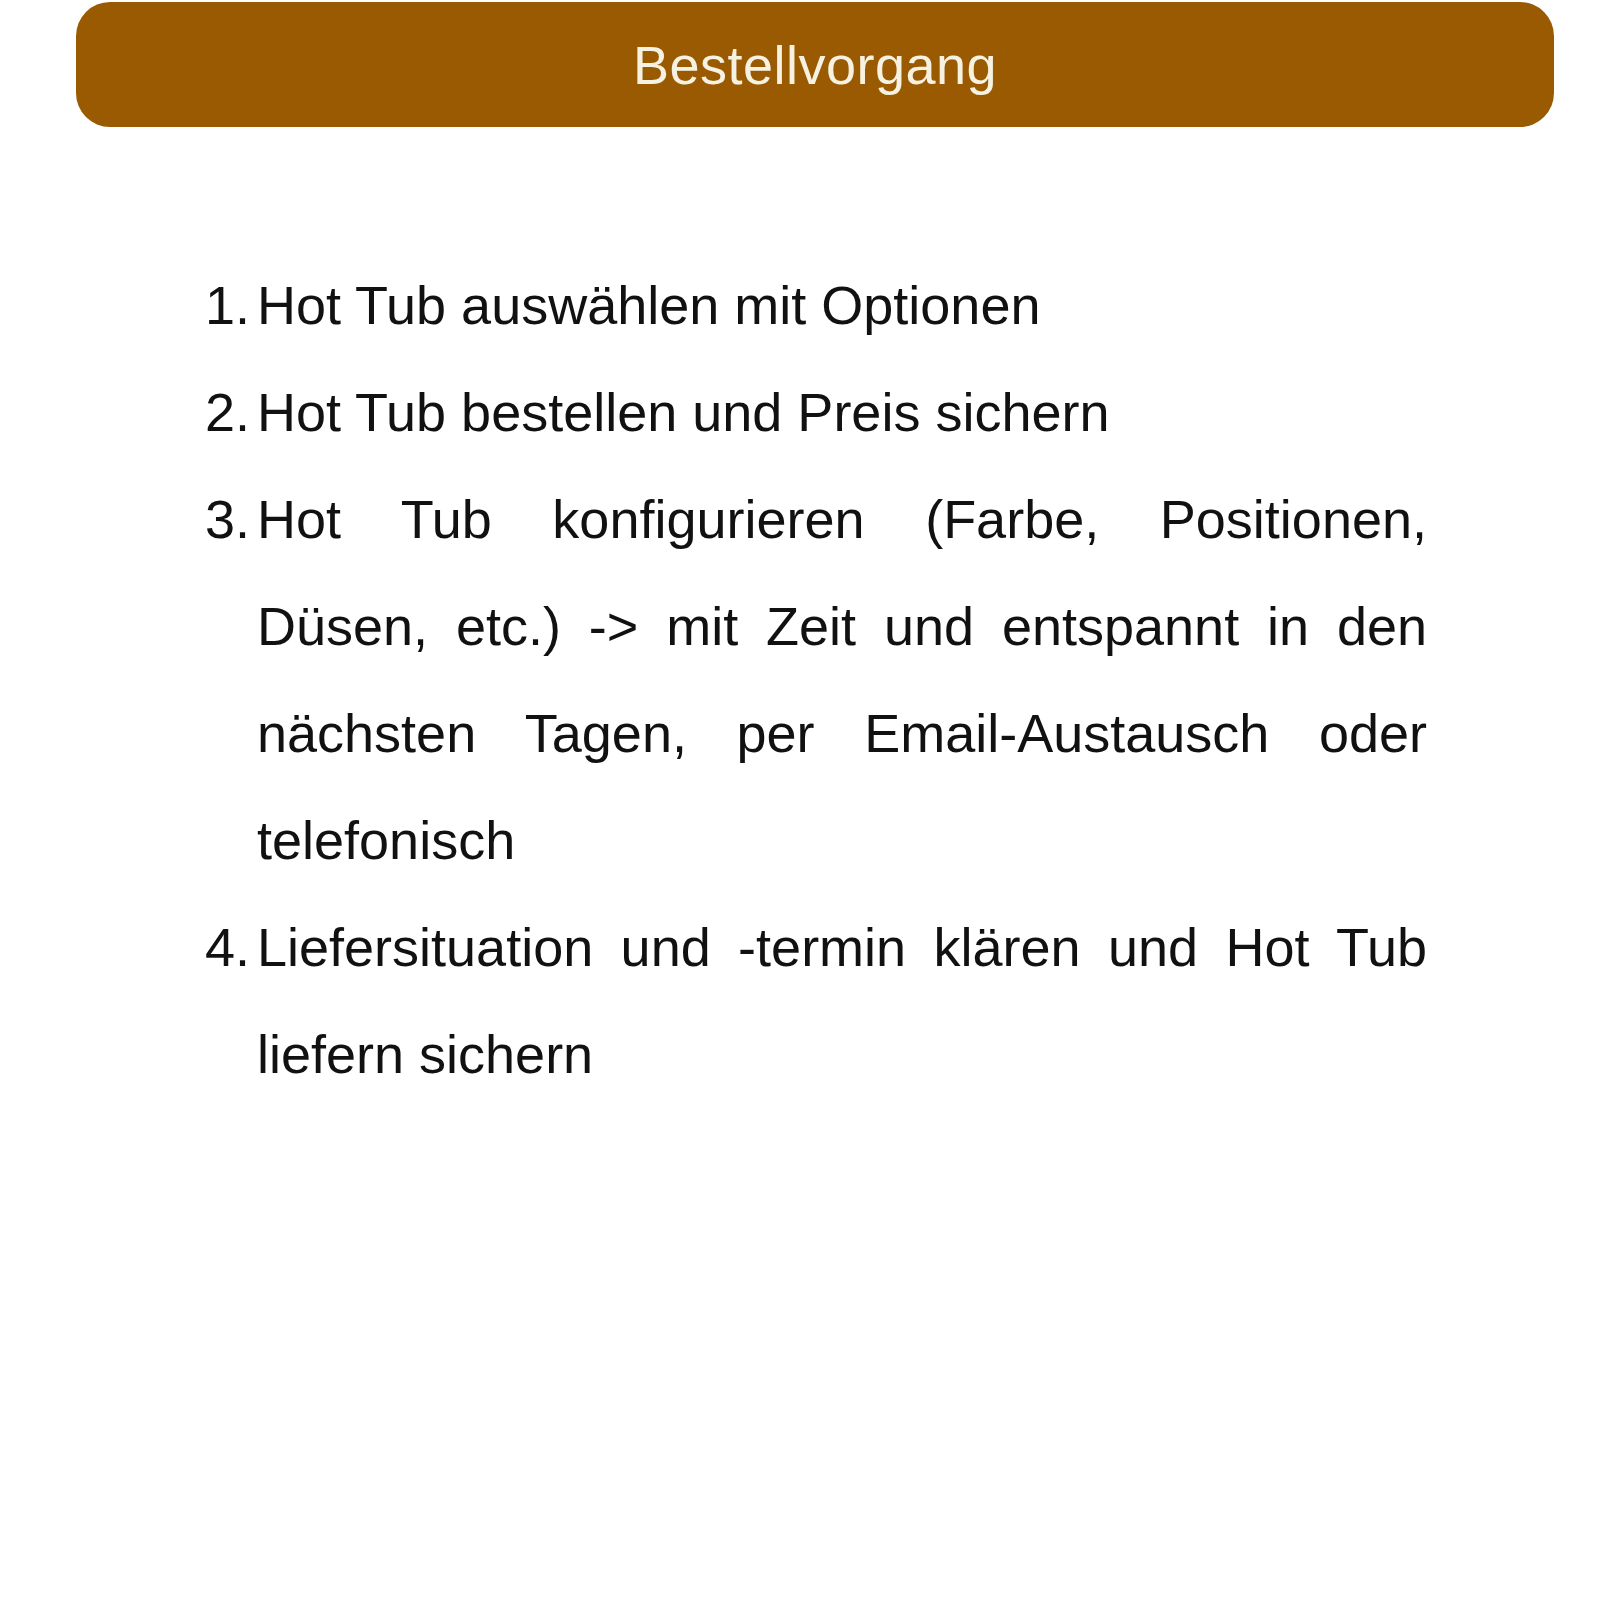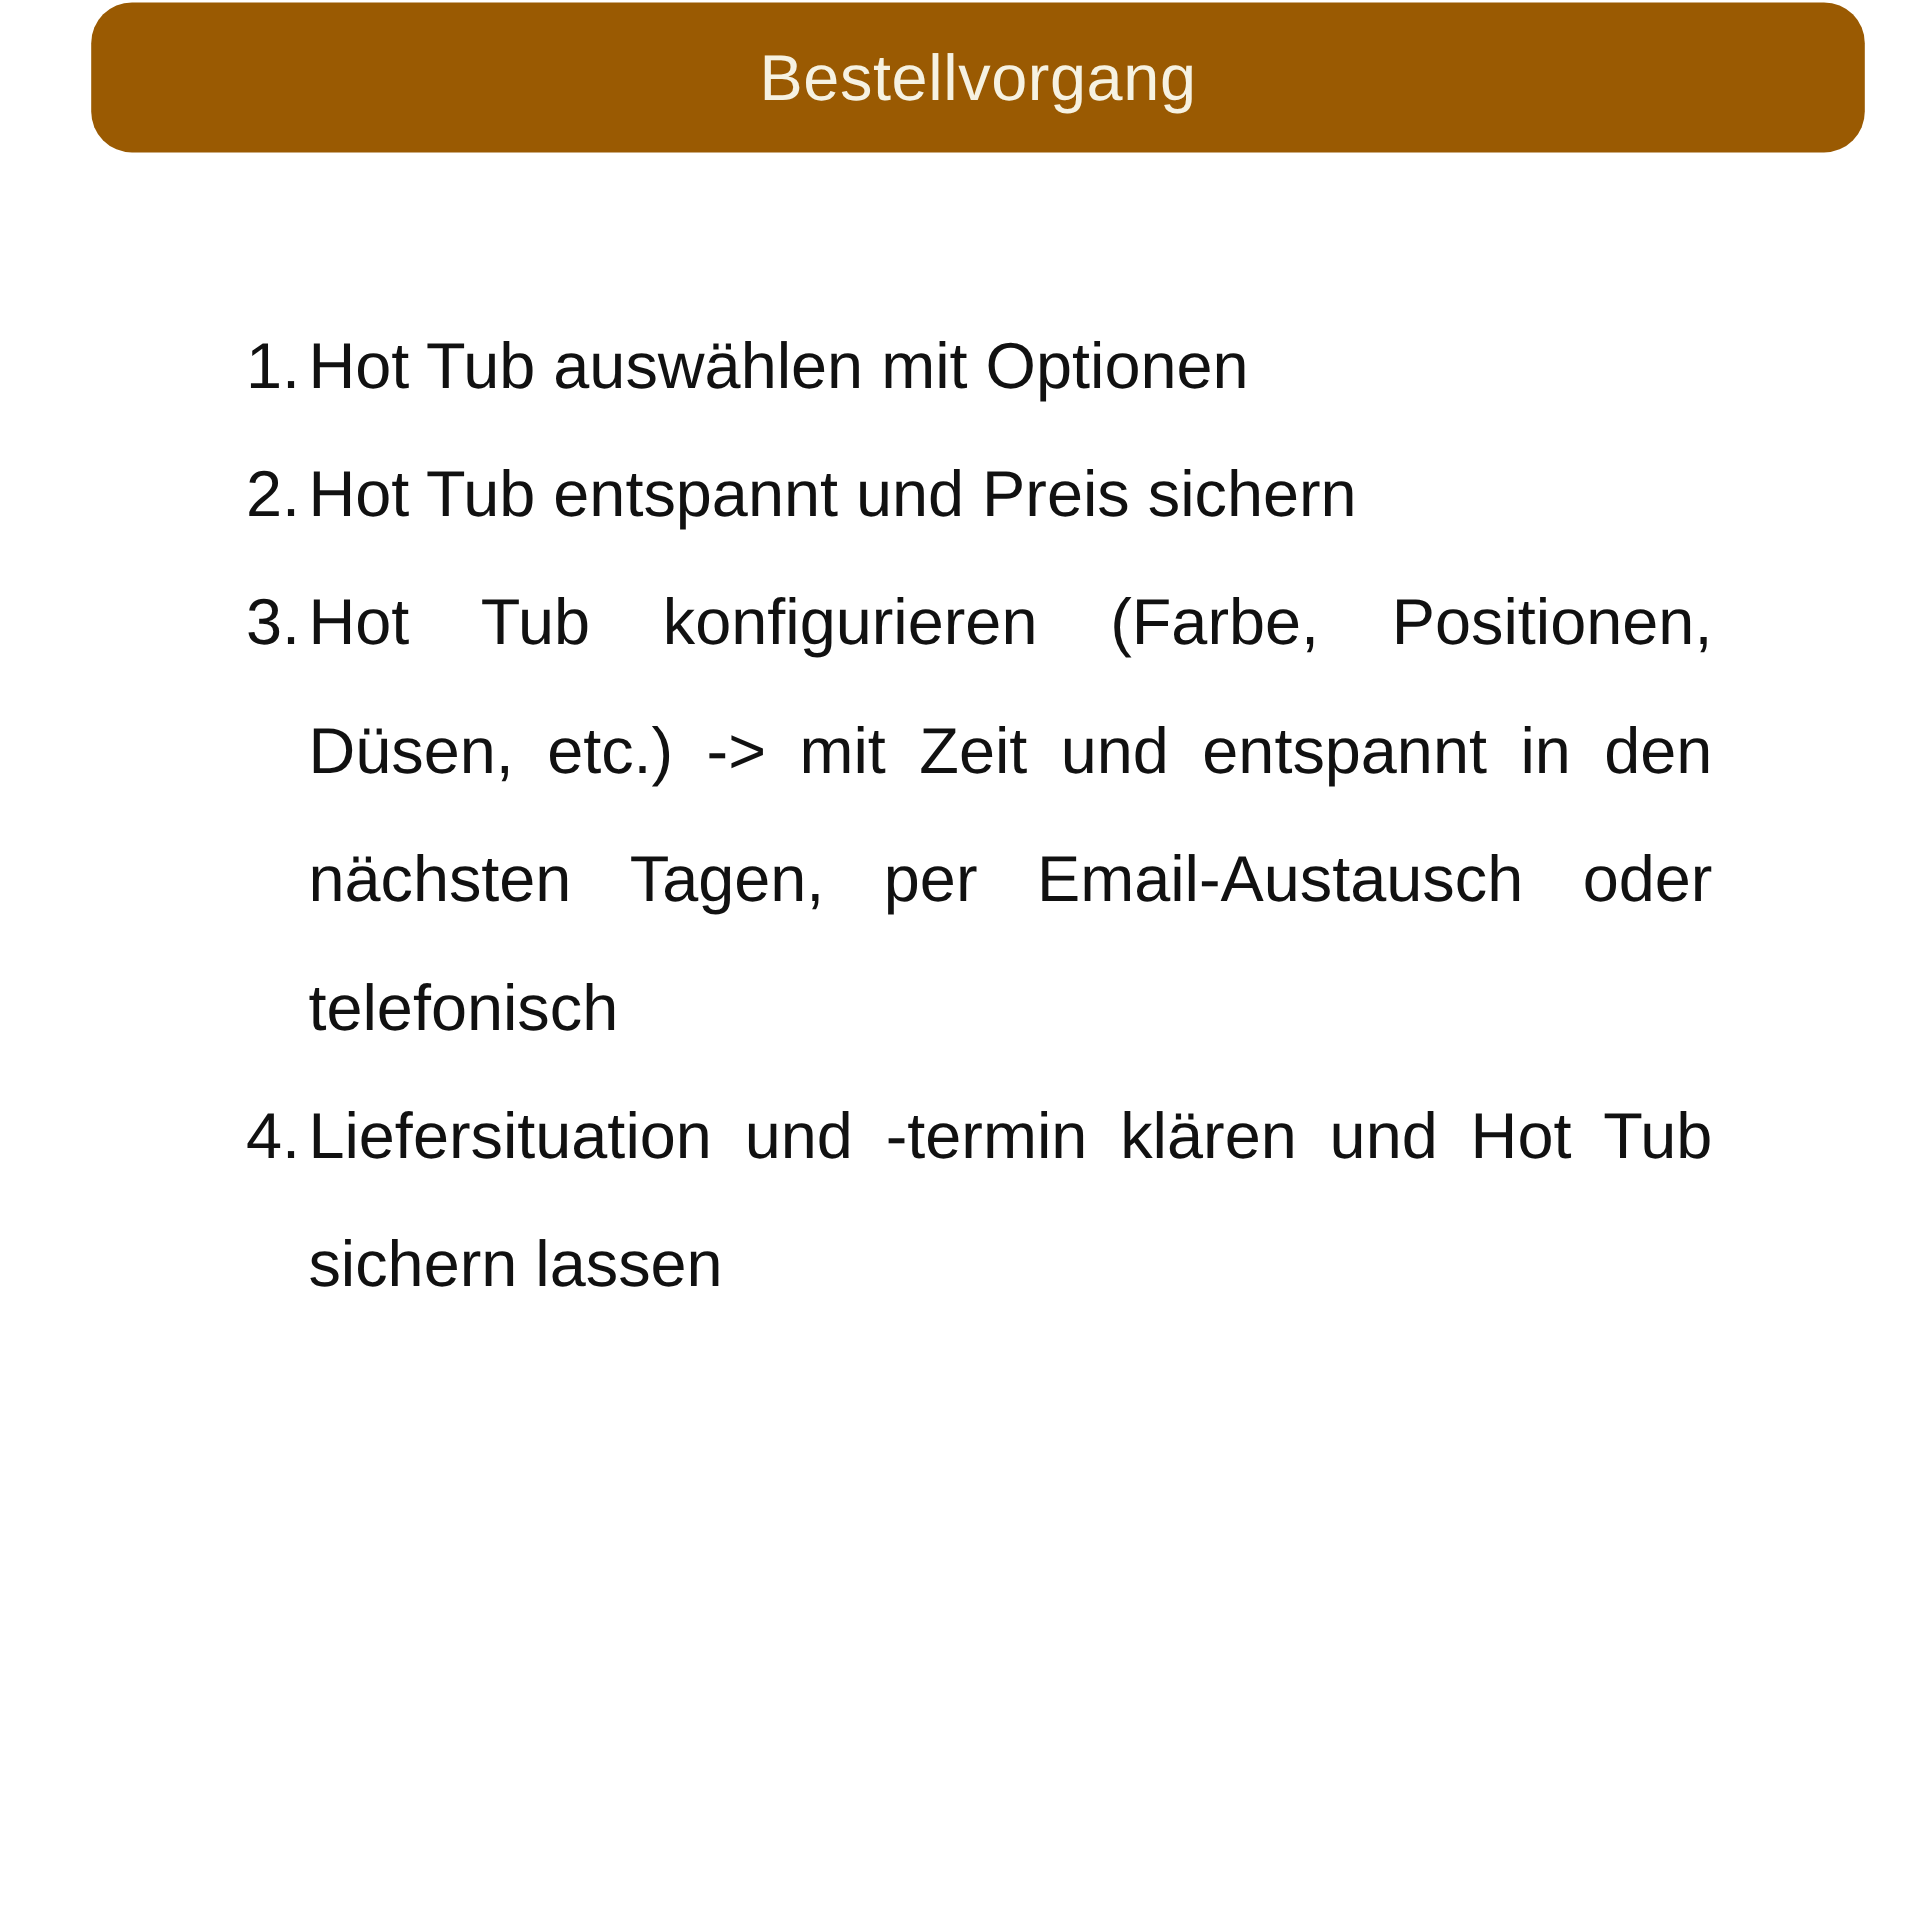--- a/index.html
+++ b/index.html
@@ -69,25 +69,25 @@
     <span class="title-text" style="color: rgb(246, 242, 226);">Bestellvorgang</span>
   </div>
 
   <div class="steps-list">
       <div class="list-item" style="color: rgb(17, 17, 17);">
         <span class="item-number">1.</span>
         <div class="item-text">Hot Tub auswählen mit Optionen</div>
       </div>
       <div class="list-item" style="color: rgb(17, 17, 17);">
         <span class="item-number">2.</span>
-        <div class="item-text">Hot Tub entspannt und Preis sichern</div>
+        <div class="item-text">Hot Tub bestellen und Preis sichern</div>
       </div>
       <div class="list-item" style="color: rgb(17, 17, 17);">
         <span class="item-number">3.</span>
         <div class="item-text">Hot Tub konfigurieren (Farbe, Positionen, Düsen, etc.) -&gt; mit Zeit und entspannt in den nächsten Tagen, per Email-Austausch oder telefonisch</div>
       </div>
       <div class="list-item" style="color: rgb(17, 17, 17);">
         <span class="item-number">4.</span>
-        <div class="item-text">Liefersituation und -termin klären und Hot Tub sichern lassen</div>
+        <div class="item-text">Liefersituation und -termin klären und Hot Tub liefern sichern</div>
       </div>
     </div>
 
 </div>
 
 </body></html>

